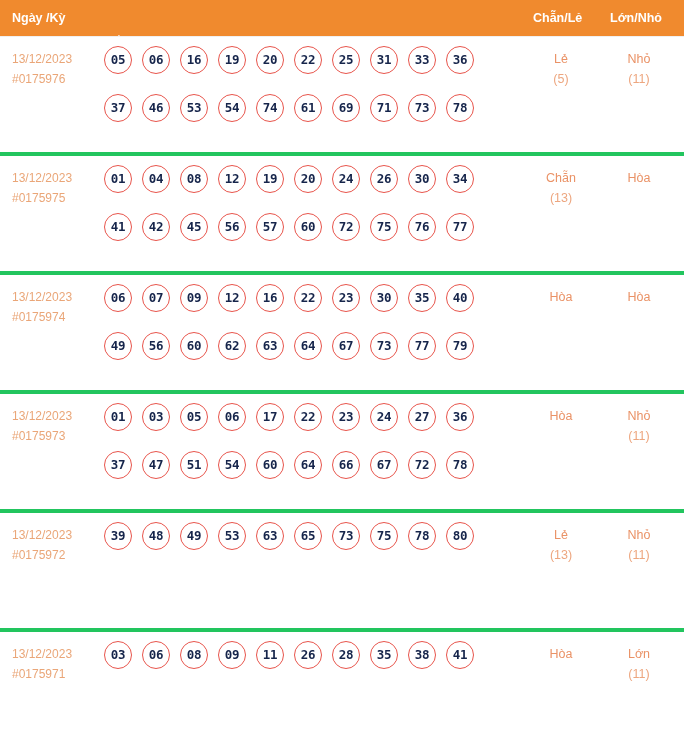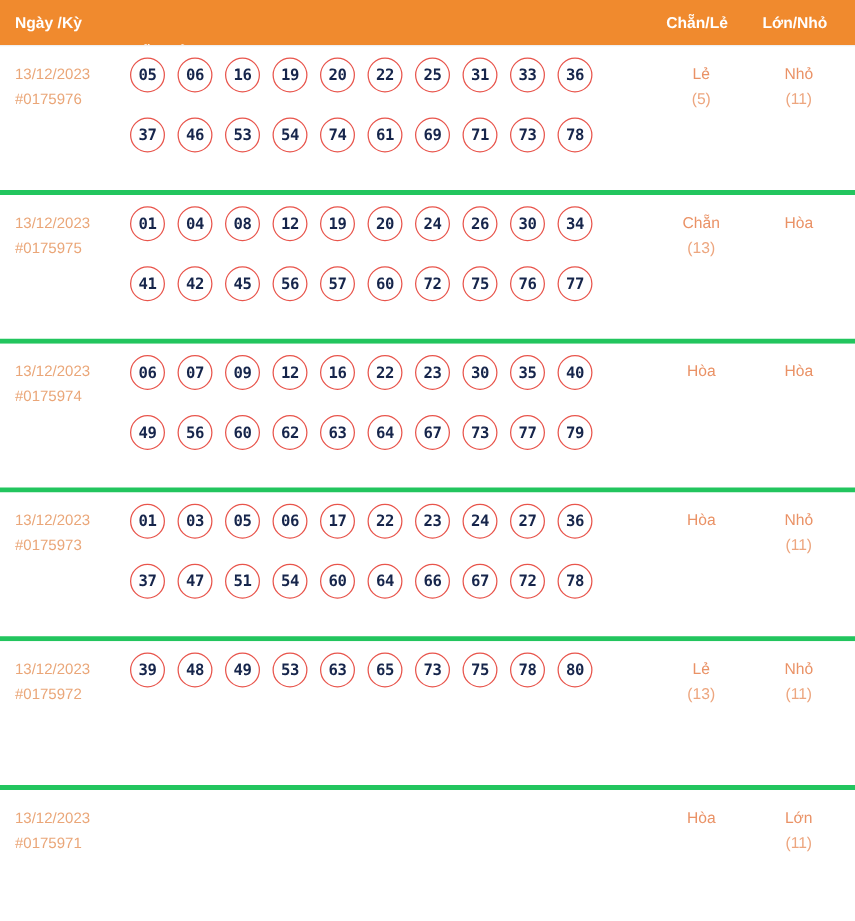--- a/index.html
+++ b/index.html
@@ -164,20 +164,21 @@
         <div class="cell-date"><span>13/12/2023</span><span class="kyno">#0175972</span></div>
         <div class="cell-result">
           <div class="ball-row"><span class="ball">39</span><span class="ball">48</span><span class="ball">49</span><span class="ball">53</span><span class="ball">63</span><span class="ball">65</span><span class="ball">73</span><span class="ball">75</span><span class="ball">78</span><span class="ball">80</span></div>
         </div>
         <div class="cell-oe"><span>Lẻ</span><span class="count">(13)</span></div>
         <div class="cell-bs"><span>Nhỏ</span><span class="count">(11)</span></div>
       </div>
       <div class="row">
         <div class="cell-date"><span>13/12/2023</span><span class="kyno">#0175971</span></div>
         <div class="cell-result">
+          <div class="ball-row"><span class="ball">03</span><span class="ball">06</span><span class="ball">08</span><span class="ball">09</span><span class="ball">11</span><span class="ball">26</span><span class="ball">28</span><span class="ball">35</span><span class="ball">38</span><span class="ball">41</span></div>
         </div>
         <div class="cell-oe"><span>Hòa</span></div>
         <div class="cell-bs"><span>Lớn</span><span class="count">(11)</span></div>
       </div>
     </div>
 
   <div class="footer-spacer"></div>
 </div>
 
 </body></html>

